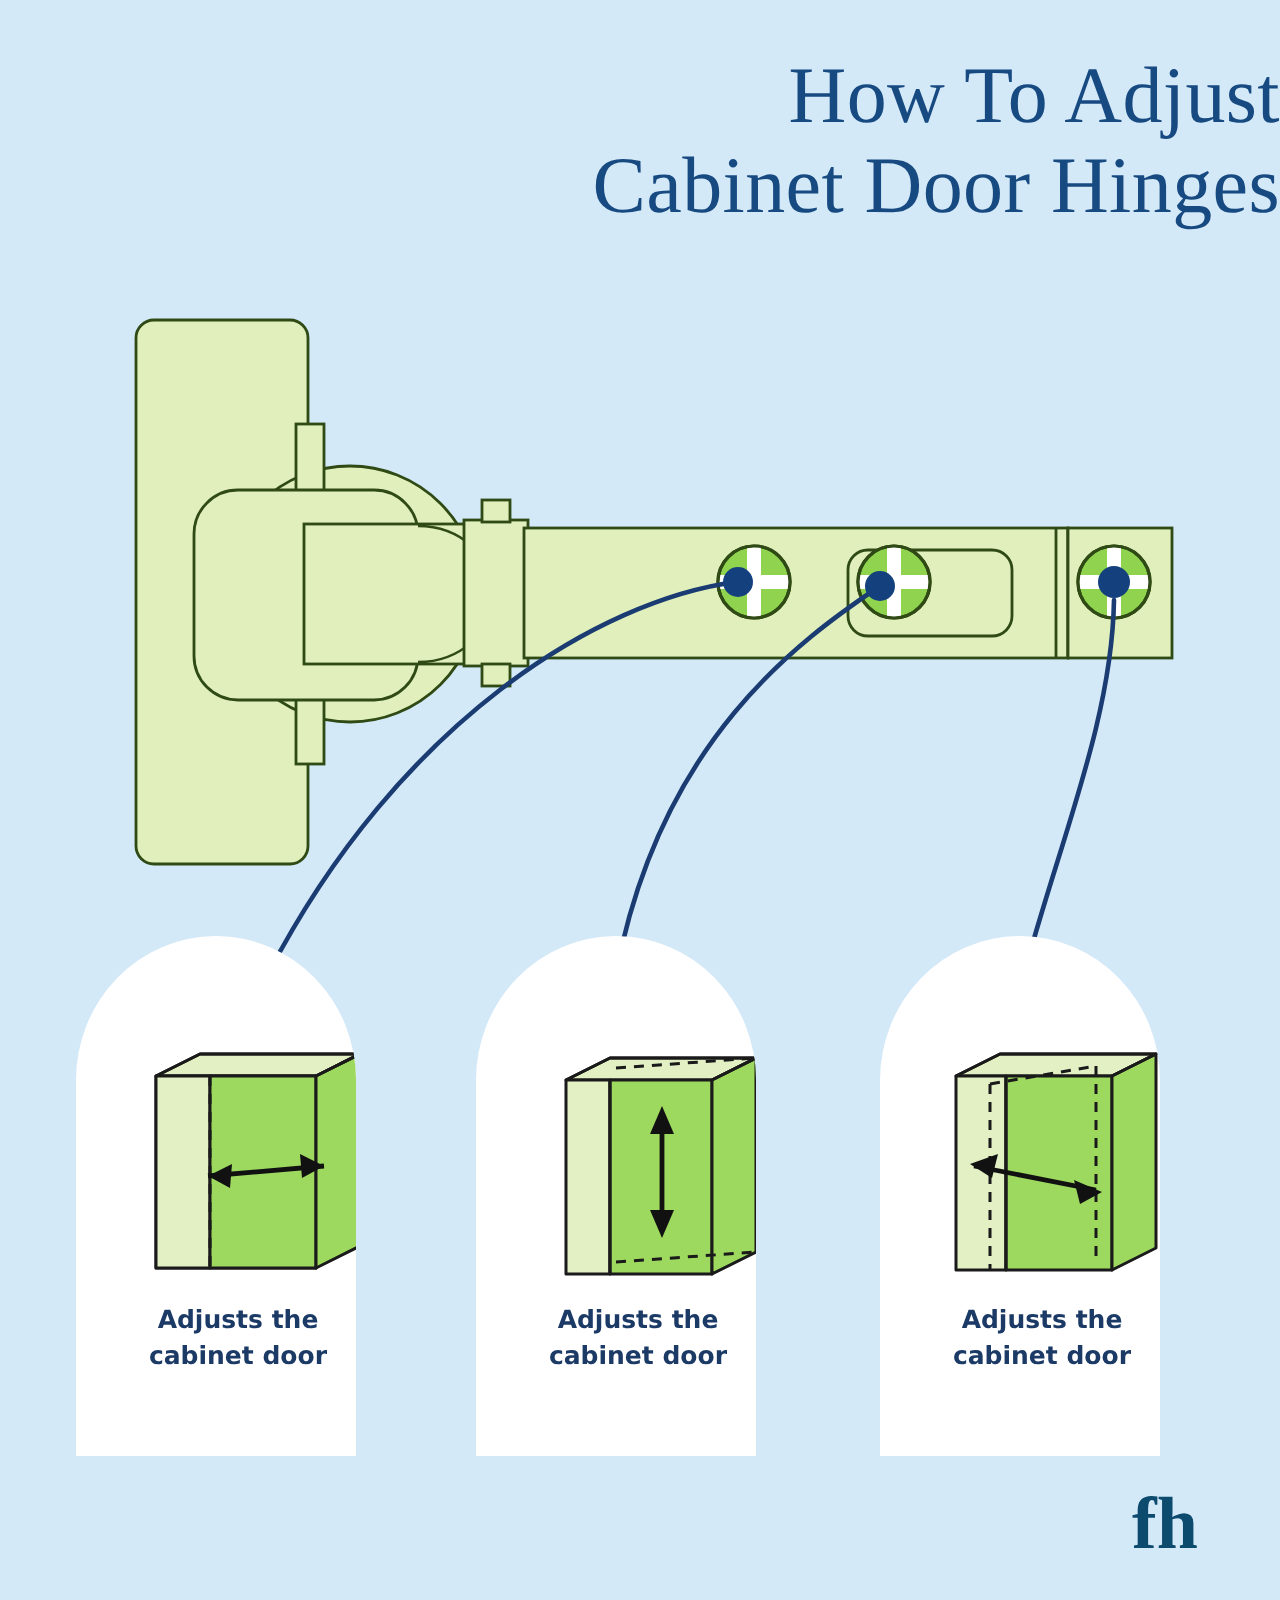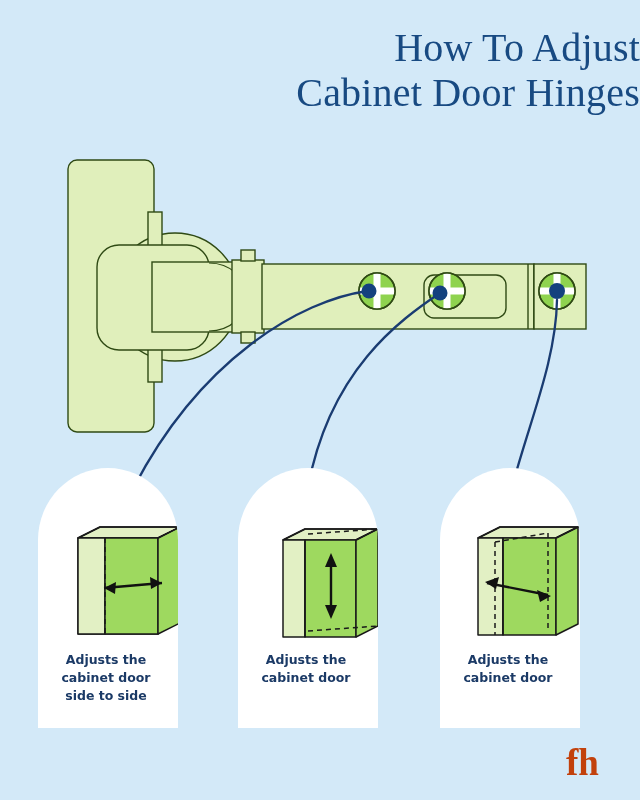--- a/index.html
+++ b/index.html
@@ -43,33 +43,34 @@
   }
   .caption {
     position: absolute;
     text-align: center;
     color: #1b3a66;
     font-family: "DejaVu Sans", sans-serif;
     font-size: 12.5px;
     line-height: 1.45;
     font-weight: 600;
     width: 136px;
+    margin-left: 13px;
   }
   .caption span { display: block; }
   #cap1 { left: 38px; top: 651px; }
   #cap2 { left: 238px; top: 651px; }
   #cap3 { left: 440px; top: 651px; }
   .logo {
     position: absolute;
     left: 566px;
     top: 744px;
     font-family: "Liberation Serif", serif;
     font-size: 37px;
     font-weight: 700;
-    color: #c2410c;
+    color: #0c4a6e;
     letter-spacing: 0px;
     line-height: 1;
   }
 </style>
 </head>
 <body>
 
 <div id="infographic">
 
   <div class="title-block">
@@ -228,21 +229,20 @@
             <polygon points="551,596 537,590 540,602" stroke="none"></polygon>
           </g>
         </g>
       </g>
     </g>
   </svg>
 
   <div class="caption" id="cap1">
     <span>Adjusts the</span>
     <span>cabinet door</span>
-    <span>side to side</span>
   </div>
 
   <div class="caption" id="cap2">
     <span>Adjusts the</span>
     <span>cabinet door</span>
   </div>
 
   <div class="caption" id="cap3">
     <span>Adjusts the</span>
     <span>cabinet door</span>

